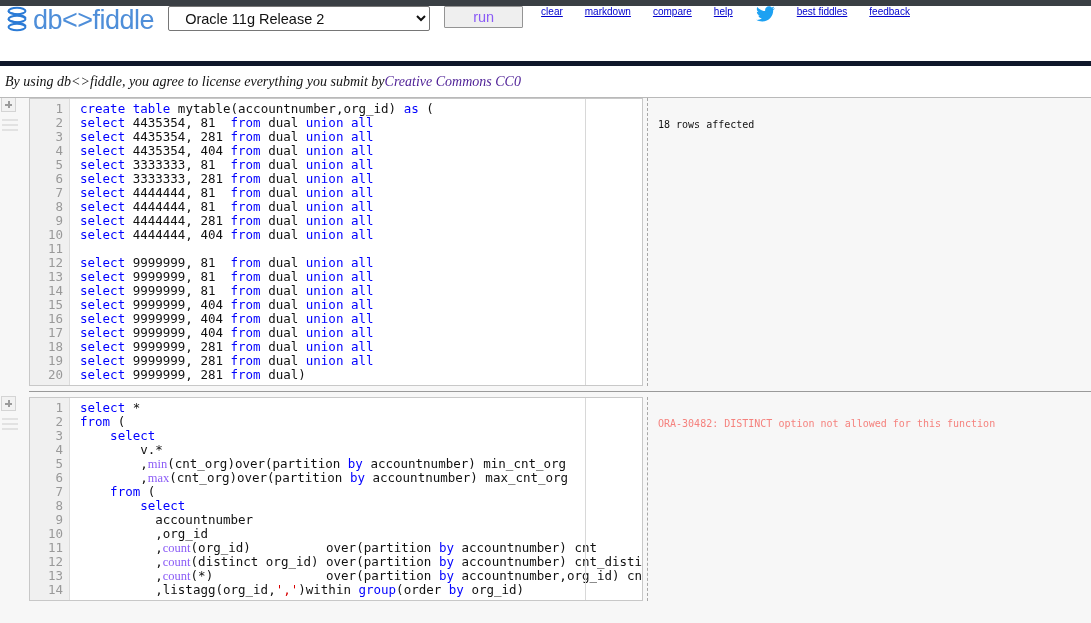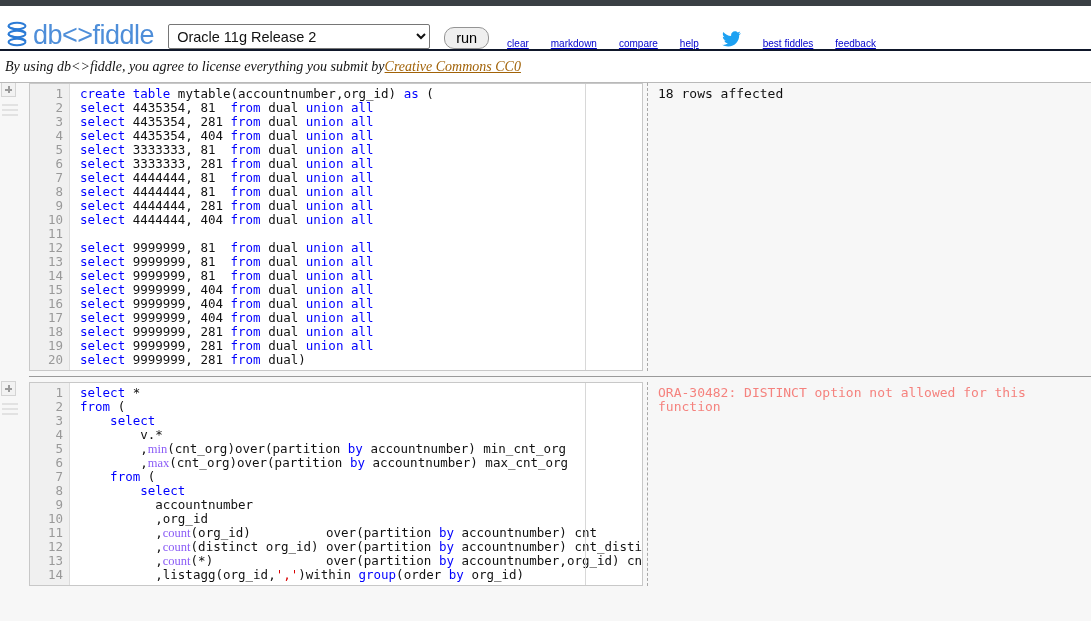--- a/index.html
+++ b/index.html
@@ -14,26 +14,26 @@
 
   
   .topstrip {
     height: 6px;
     background: #3a3f44;
     width: 100%;
   }
 
   
   .header {
-    height: 45px;
-    display: flex;
-    align-items: flex-end;
+    height: 60px;
+    display: flex;
+    align-items: flex-start;
     padding: 0 0 0 6px;
     background: #ffffff;
-    border-bottom: 2px solid #0f172a;
+    border-bottom: 5px solid #0f172a;
   }
   .logo-wrap {
     display: flex;
     align-items: center;
     margin-right: 14px;
     user-select: none;
   }
   .logo-icon {
     width: 22px; height: 28px;
     margin-right: 5px;
@@ -45,35 +45,35 @@
     letter-spacing: -0.5px;
     font-weight: 400;
     line-height: 1;
     white-space: nowrap;
   }
   .db-select {
     width: 262px;
     height: 25px;
     font-family: "Liberation Sans", sans-serif;
     font-size: 14.5px;
-    padding: 1px 4px;
+    padding: 1px 12px;
     border: 1px solid #767676;
     border-radius: 2px;
     background: #ffffff;
     color: #111;
     margin-right: 14px;
   }
   .run-btn {
     font-family: "Liberation Sans", sans-serif;
     font-size: 14.5px;
-    padding: 2px 11px;
+    padding: 2px 28px;
     border: 1px solid #949494;
-    border-radius: 10px;
+    border-radius: 1px;
     background: #efefef;
-    color: #000000;
+    color: #8b5cf6;
     cursor: pointer;
     margin-right: 18px;
   }
   .navlink {
     font-size: 10px;
     color: #0000cc;
     text-decoration: underline;
     margin-right: 22px;
     cursor: pointer;
     white-space: nowrap;
@@ -94,22 +94,21 @@
     padding-left: 5px;
     font-family: "Liberation Serif", serif;
     font-style: italic;
     font-size: 14px;
     color: #111;
     background: #ffffff;
     border-bottom: 1px solid #b9b9b9;
     white-space: nowrap;
   }
   .notice a {
-    color: #a16207;
-    text-decoration: underline;
+    color: #4c1d95;
     font-style: italic;
     cursor: pointer;
   }
 
   
   .workspace {
     background: #f7f7f7;
     height: calc(623px - 6px - 46px - 33px);
     position: relative;
     overflow: hidden;
@@ -235,26 +234,27 @@
   }
   .divider::before {
     content: "";
     position: absolute;
     left: 4px; top: 0; bottom: 0;
     border-left: 1px dashed #a8a8a8;
   }
   .result {
     flex: 1 1 auto;
     font-family: "DejaVu Sans Mono", monospace;
-    font-size: 13px;
+    font-size: 10px;
     line-height: 14px;
     padding: 4px 0 0 6px;
     color: #111111;
     background: #f7f7f7;
     white-space: pre-wrap;
+    margin-top: 16px;
   }
   .result.error { color: #f5827e; }
 </style>
 </head>
 <body>
 
 <div class="topstrip"></div>
 
 <div class="header">
 

